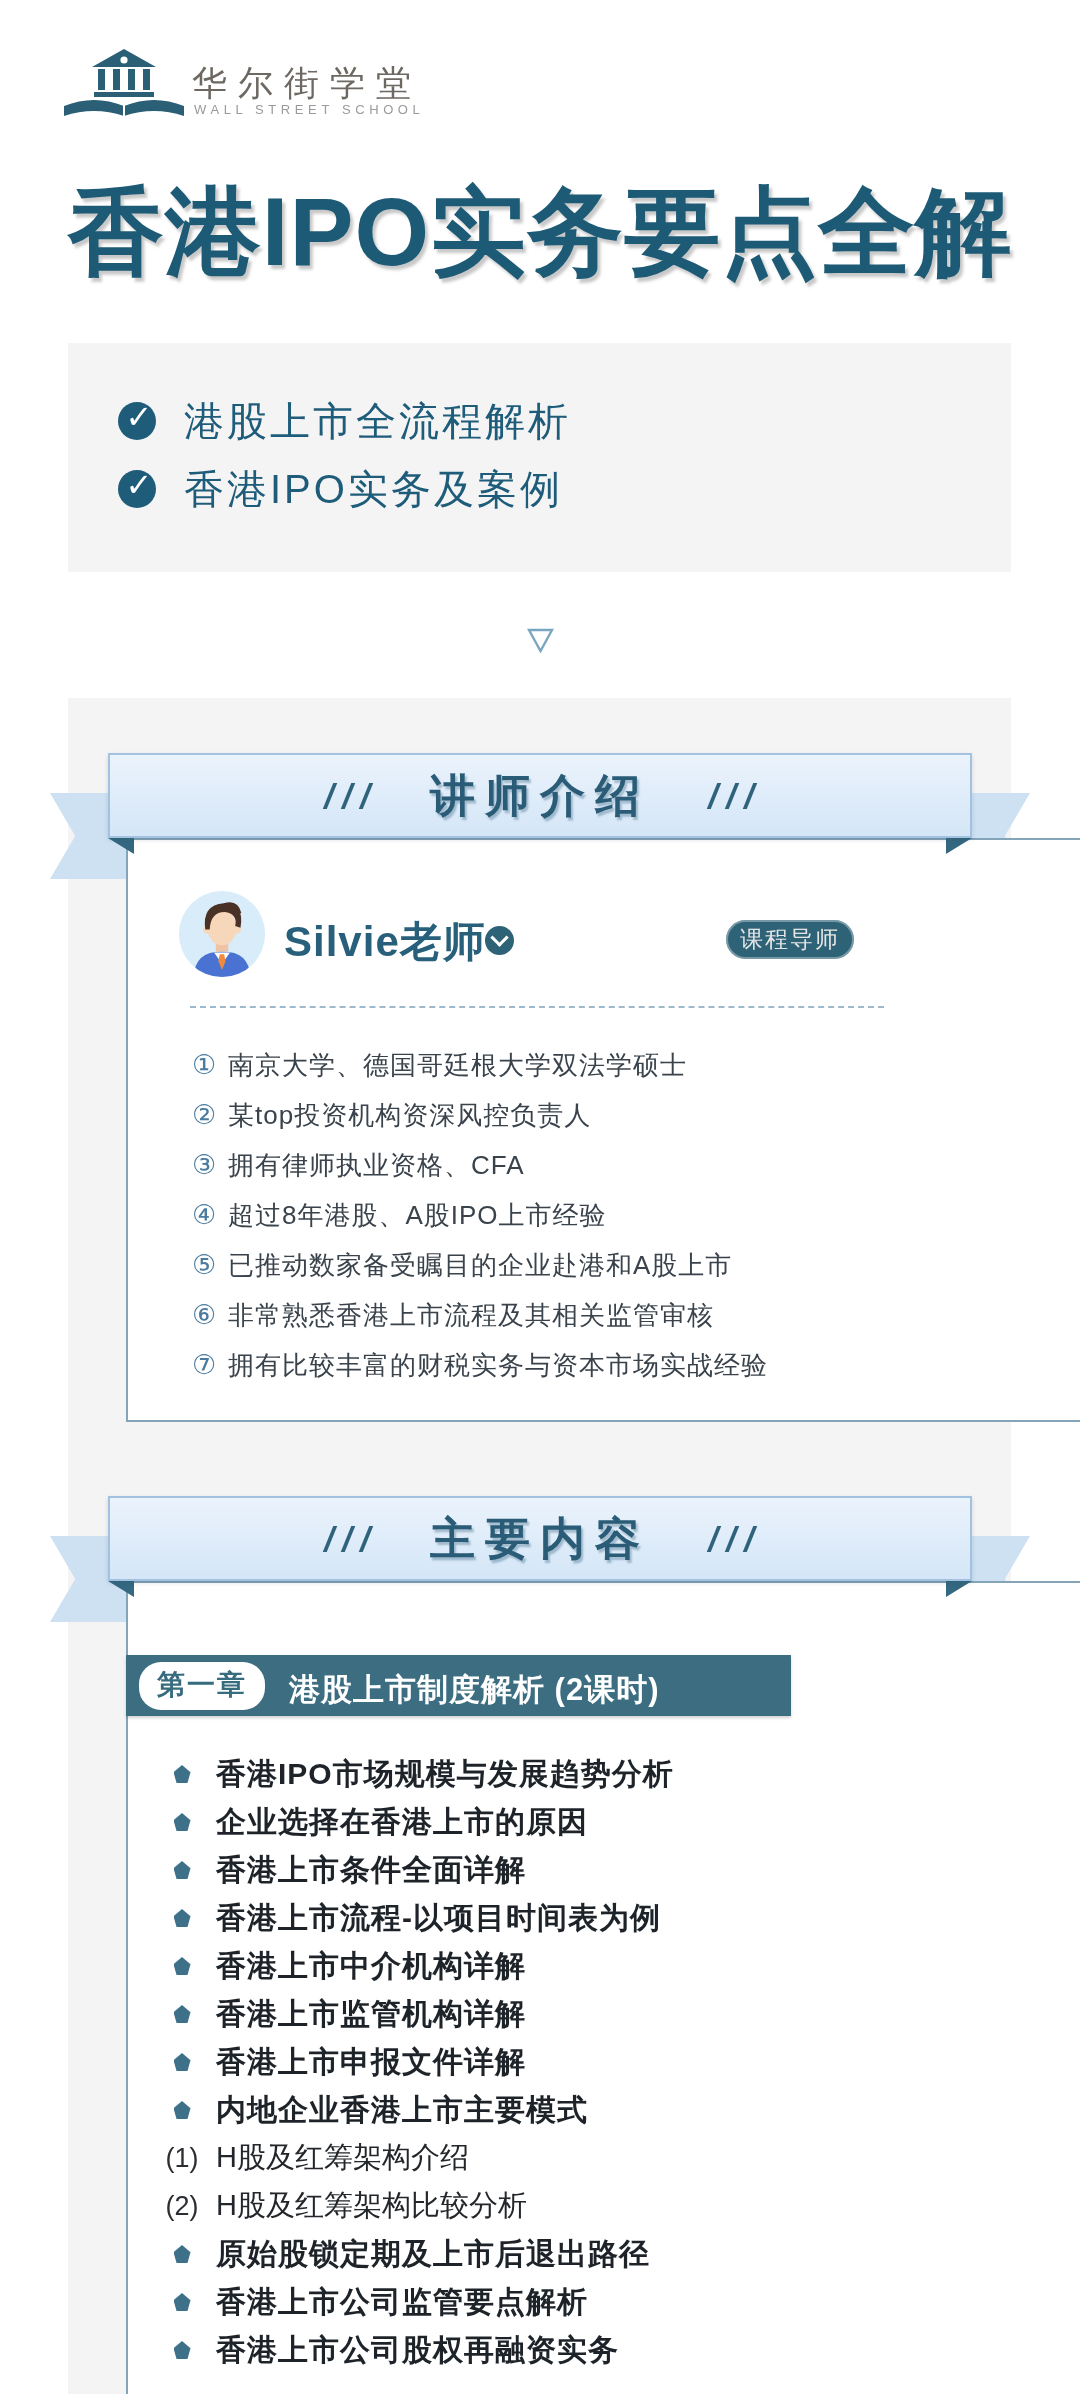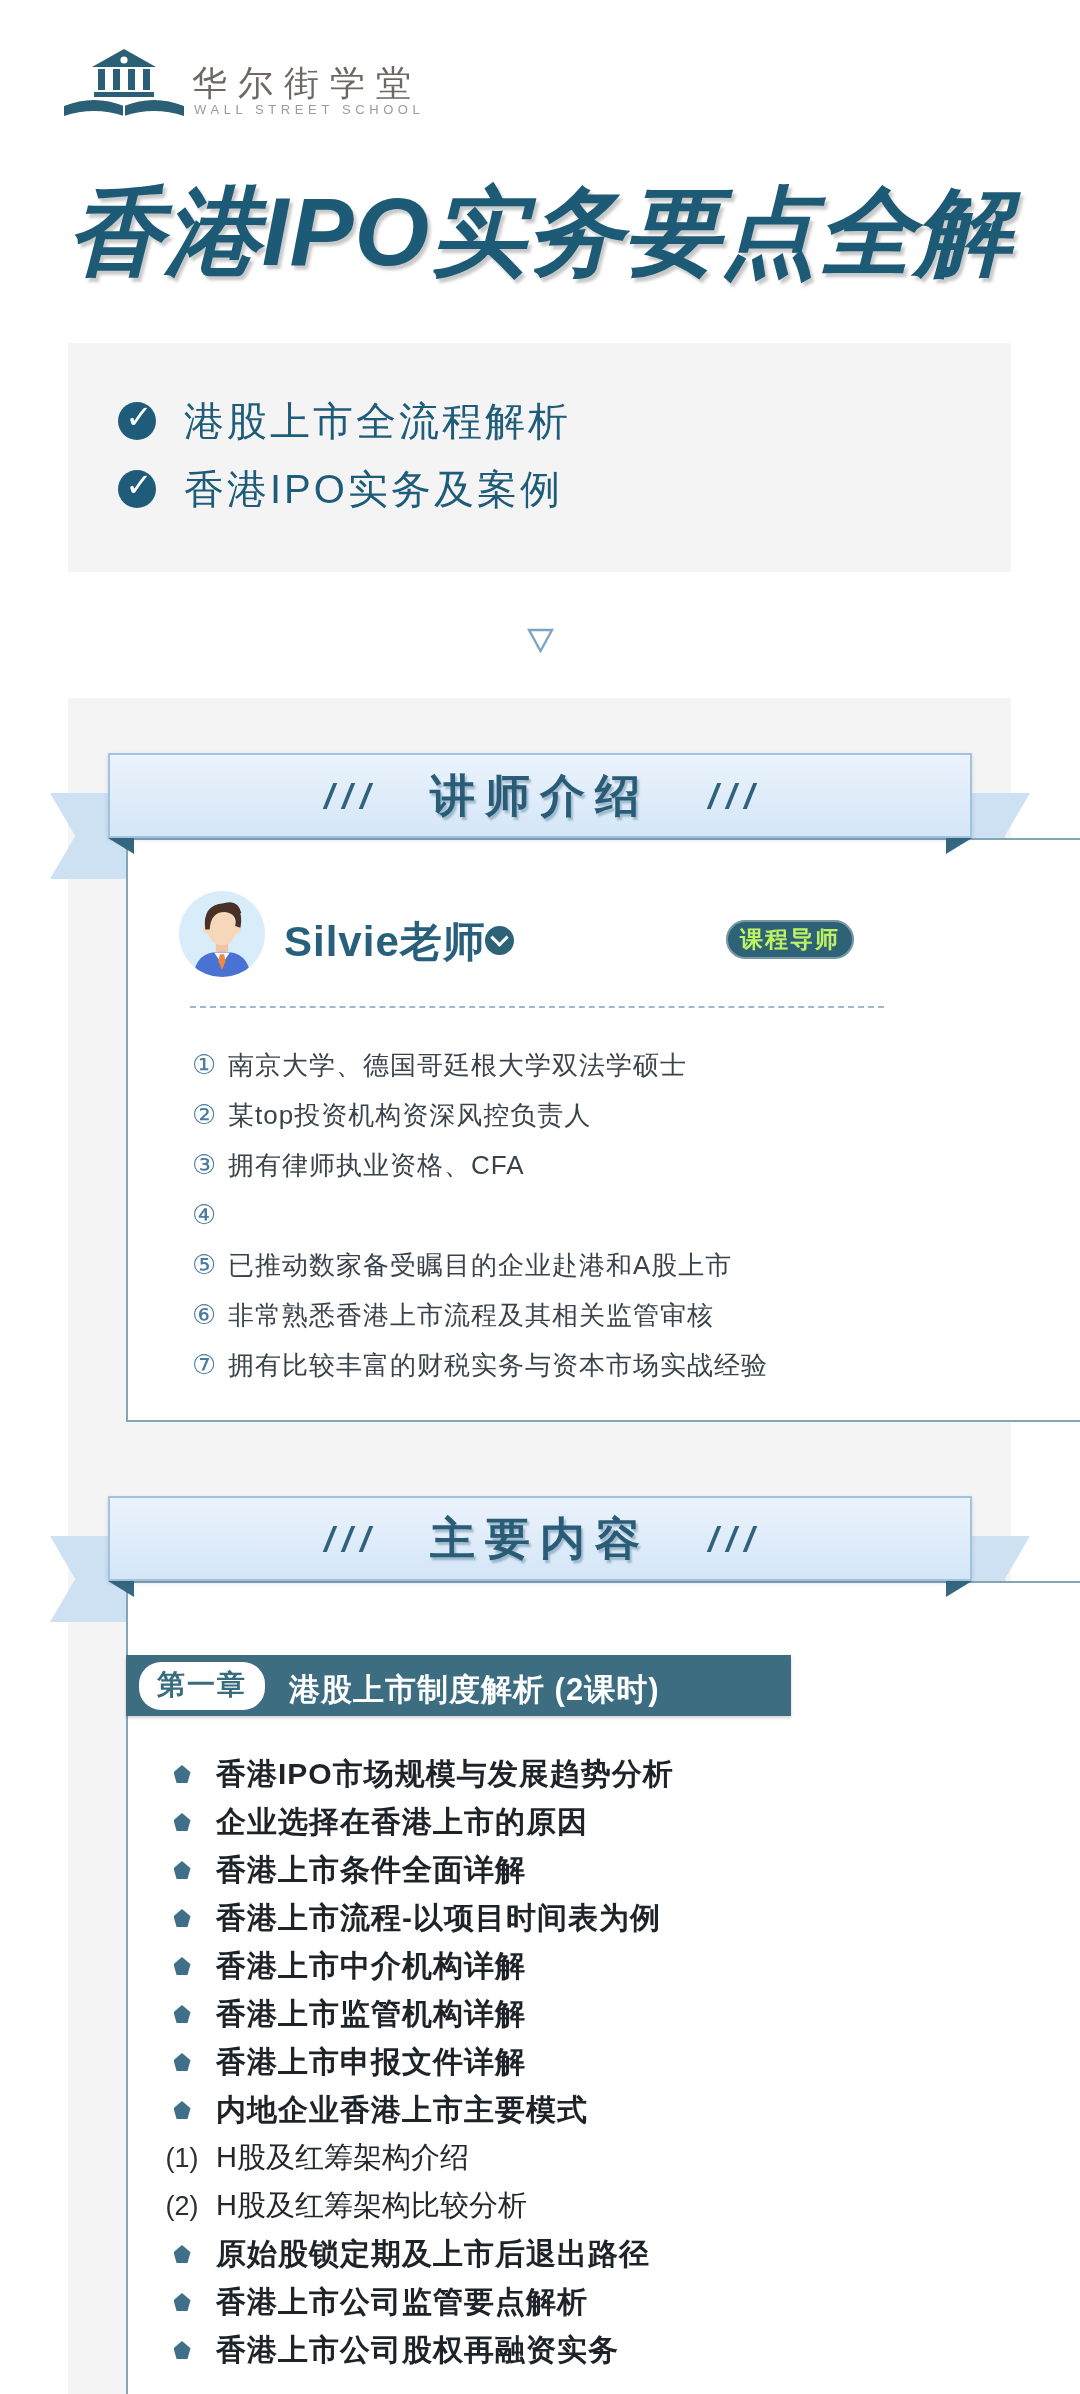--- a/index.html
+++ b/index.html
@@ -9,21 +9,21 @@
   }
   
   .logo-icon{position:absolute;left:58px;top:48px;width:132px;height:76px;}
   .brand-cn{position:absolute;left:192px;top:60px;font-size:35px;color:#6d6862;
     letter-spacing:11px;font-weight:400;white-space:nowrap;}
   .brand-en{position:absolute;left:194px;top:102px;font-size:13px;color:#9a9a9a;
     letter-spacing:4.6px;white-space:nowrap;}
   
   .hero-title{position:absolute;left:0;top:182px;width:1080px;margin:0;text-align:center;
     font-size:96px;line-height:1.05;font-weight:900;color:#1c5a76;letter-spacing:1px;
-    text-shadow:3px 4px 3px rgba(110,110,110,.38);white-space:nowrap;font-style:italic;}
+    text-shadow:3px 4px 3px rgba(110,110,110,.38);white-space:nowrap;}
   .hl-box{position:absolute;left:68px;top:343px;width:943px;height:229px;background:#f4f4f5;}
   .hl-row{position:absolute;left:50px;display:flex;align-items:center;gap:28px;height:44px;}
   .hl-row.r1{top:56px}.hl-row.r2{top:124px}
   .hl-check{width:38px;height:38px;border-radius:50%;background:#1e5c7a;color:#fff;
     display:flex;align-items:center;justify-content:center;overflow:visible;flex:0 0 auto;}
   .hl-check span{font-size:32px;font-weight:900;transform:translate(2px,-4px);}
   .hl-text{font-size:40px;font-weight:400;color:#1e5c7a;letter-spacing:3px;white-space:nowrap;}
   .scroll-tri{position:absolute;left:527px;top:628px;width:27px;height:25px;}
   
   .panel{position:absolute;left:68px;top:698px;width:943px;height:1696px;background:#f4f4f5;}
@@ -50,21 +50,21 @@
   .card.c2{top:1581px;height:830px;}
   
   .avatar{position:absolute;left:50px;top:50px;width:88px;height:88px;}
   .tname{position:absolute;left:156px;top:74px;font-size:42px;font-weight:800;
     color:#28607c;letter-spacing:1px;white-space:nowrap;}
   .vbadge{position:absolute;left:357px;top:86px;width:29px;height:29px;border-radius:50%;
     background:#2e6377;display:flex;align-items:center;justify-content:center;}
   .vbadge i{display:block;width:10px;height:10px;border-right:3.5px solid #fff;
     border-bottom:3.5px solid #fff;transform:rotate(45deg) translate(-2px,-2px);}
   .role-pill{position:absolute;left:598px;top:80px;width:128px;height:39px;background:#2e6377;
-    border-radius:20px;color:#bef264;font-size:23px;font-weight:700;letter-spacing:2px;
+    border-radius:20px;color:#e5e5e5;font-size:23px;font-weight:400;letter-spacing:2px;
     display:flex;align-items:center;justify-content:center;
     box-shadow:inset 0 0 0 2px rgba(255,255,255,.35);white-space:nowrap;}
   .divider{position:absolute;left:62px;top:166px;width:694px;border-top:2px dashed #9fb9cc;}
   .points{position:absolute;left:64px;top:200px;}
   .prow{display:flex;align-items:center;height:50px;}
   .pnum{width:36px;font-size:27px;color:#4b7ca0;flex:0 0 auto;}
   .ptext{font-size:26px;color:#3a434c;letter-spacing:1px;white-space:nowrap;}
   
   .chapter-bar{position:absolute;left:126px;top:1655px;width:665px;height:61px;background:#3c6d81;
     display:flex;align-items:center;gap:24px;padding-left:13px;box-sizing:border-box;z-index:4;
@@ -182,20 +182,21 @@
       <div class="prow">
           <span class="pnum">②</span>
           <span class="ptext">某top投资机构资深风控负责人</span>
         </div>
       <div class="prow">
           <span class="pnum">③</span>
           <span class="ptext">拥有律师执业资格、CFA</span>
         </div>
       <div class="prow">
           <span class="pnum">④</span>
+          <span class="ptext">超过8年港股、A股IPO上市经验</span>
         </div>
       <div class="prow">
           <span class="pnum">⑤</span>
           <span class="ptext">已推动数家备受瞩目的企业赴港和A股上市</span>
         </div>
       <div class="prow">
           <span class="pnum">⑥</span>
           <span class="ptext">非常熟悉香港上市流程及其相关监管审核</span>
         </div>
       <div class="prow">

